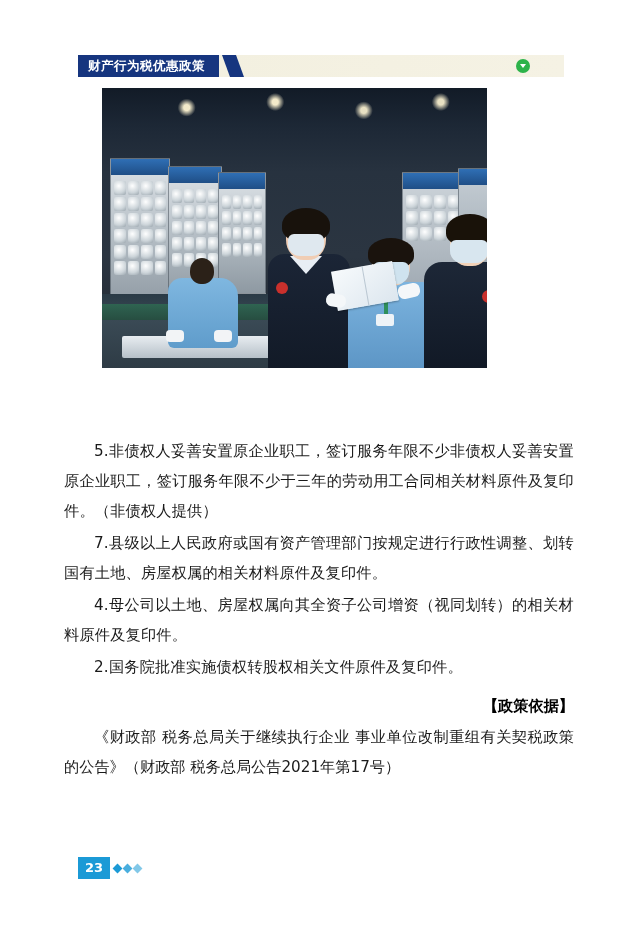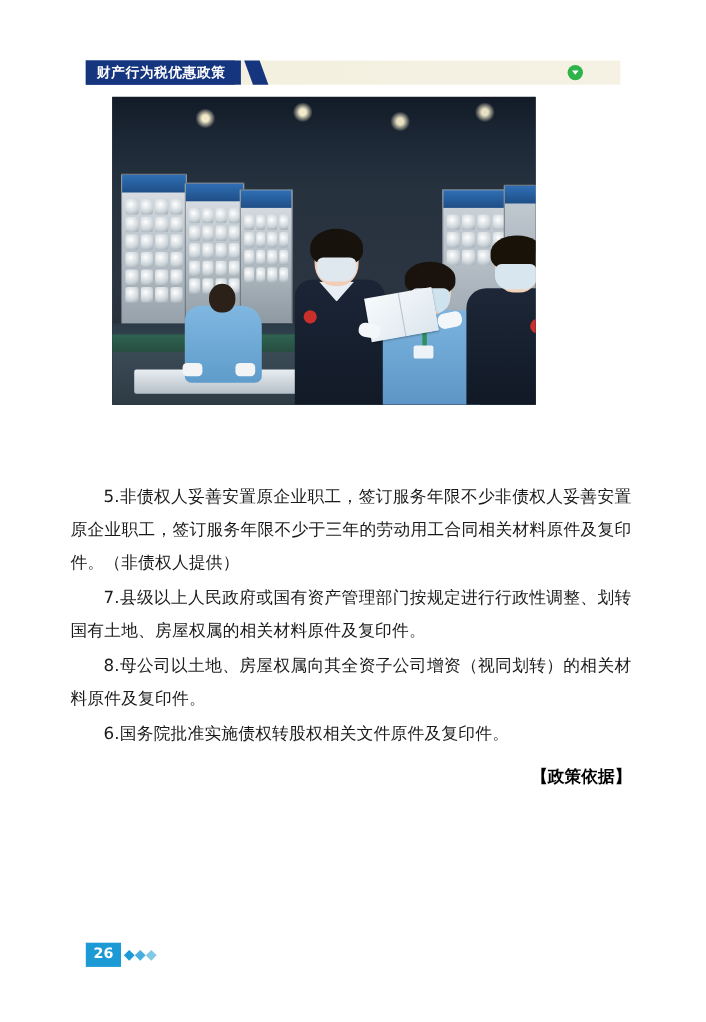--- a/index.html
+++ b/index.html
@@ -621,27 +621,28 @@
 
       <div class="booklet"></div>
       <div class="hand-glove hg-1"></div>
       <div class="hand-glove hg-2"></div>
     </div>
   </div>
 
   <div class="content">
     <p class="para">5.非债权人妥善安置原企业职工，签订服务年限不少非债权人妥善安置 原企业职工，签订服务年限不少于三年的劳动用工合同相关材料原件及复印件。（非债权人提供）</p>
     <p class="para">7.县级以上人民政府或国有资产管理部门按规定进行行政性调整、划转国有土地、房屋权属的相关材料原件及复印件。</p>
-    <p class="para">8.母公司以土地、房屋权属向其全资子公司增资（视同划转）的相关材料原件及复印件。</p>
-    <p class="para">6.国务院批准实施债权转股权相关文件原件及复印件。</p>
+    <p class="para">4.母公司以土地、房屋权属向其全资子公司增资（视同划转）的相关材料原件及复印件。</p>
+    <p class="para">2.国务院批准实施债权转股权相关文件原件及复印件。</p>
     <p class="policy-head">【政策依据】</p>
+    <p class="policy-body">《财政部 税务总局关于继续执行企业 事业单位改制重组有关契税政策的公告》（财政部 税务总局公告2021年第17号）</p>
   </div>
 
   <div class="footer">
-    <div class="page-num">26</div>
+    <div class="page-num">23</div>
     <div class="footer-squares">
       <span class="fsq s1"></span>
       <span class="fsq s2"></span>
       <span class="fsq s3"></span>
     </div>
   </div>
 
 </div>
 
 </body></html>

